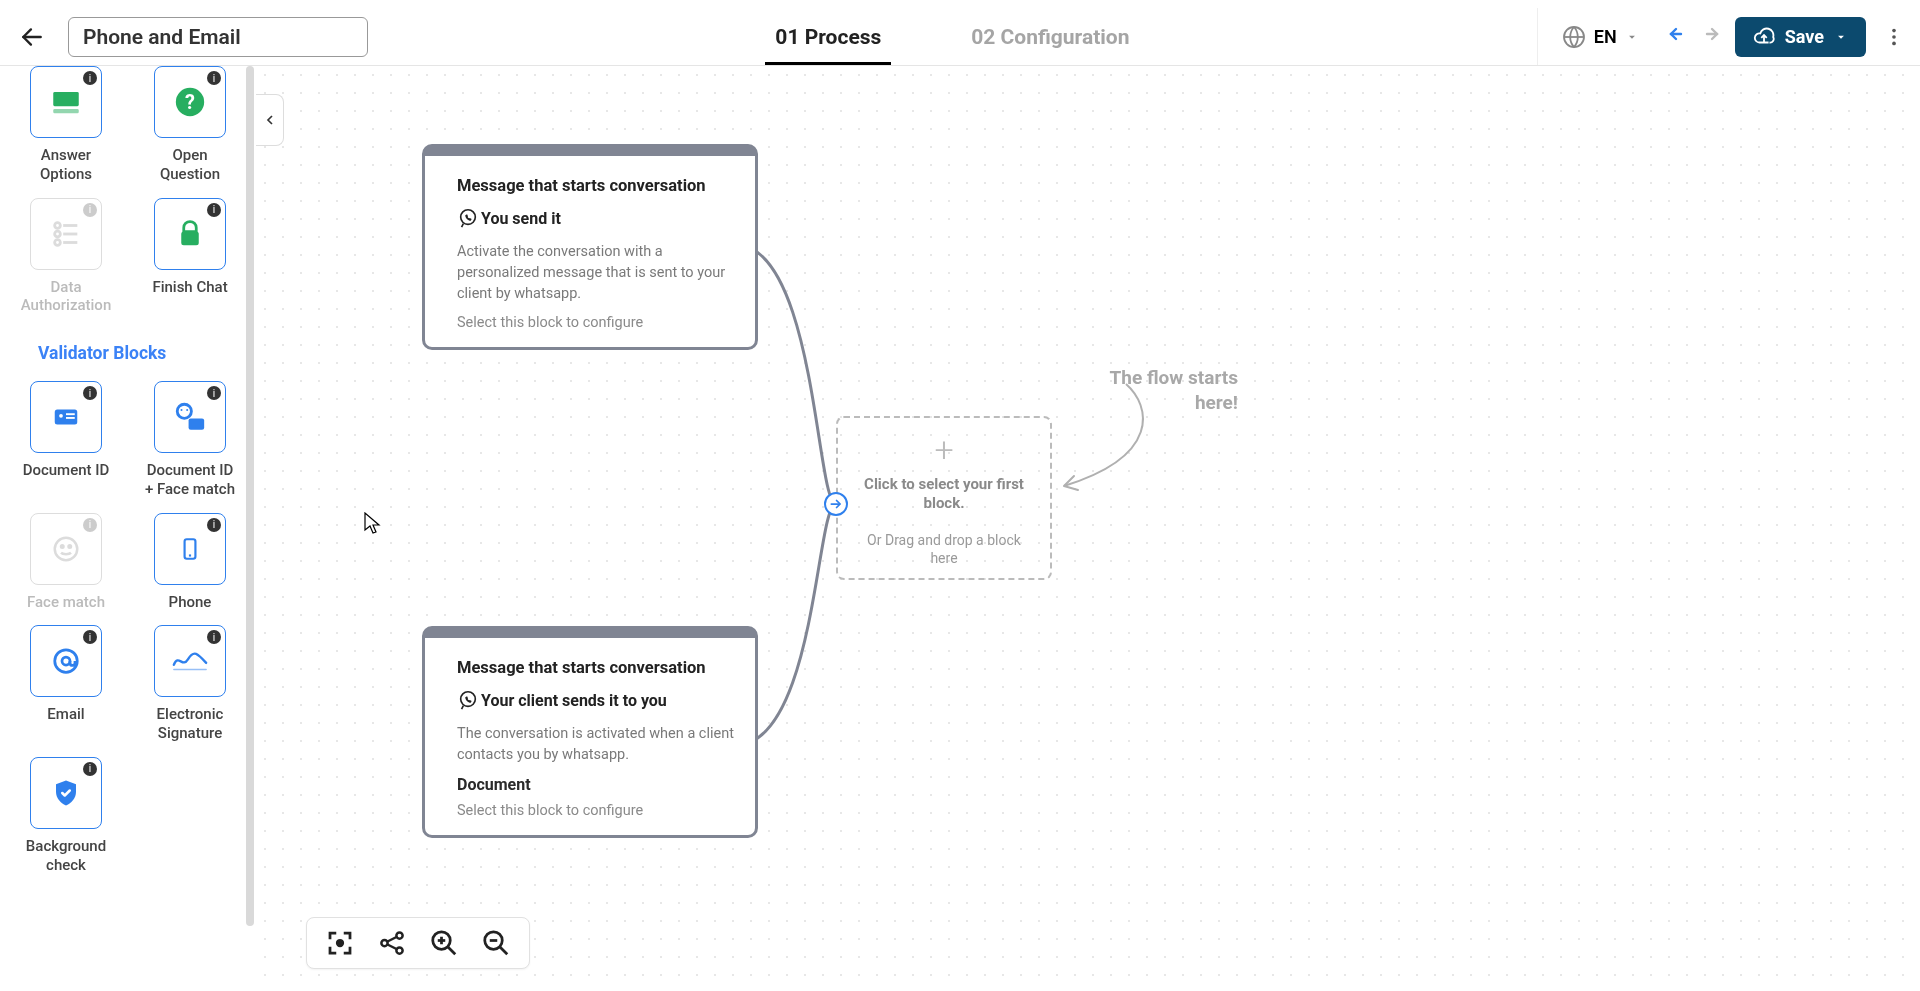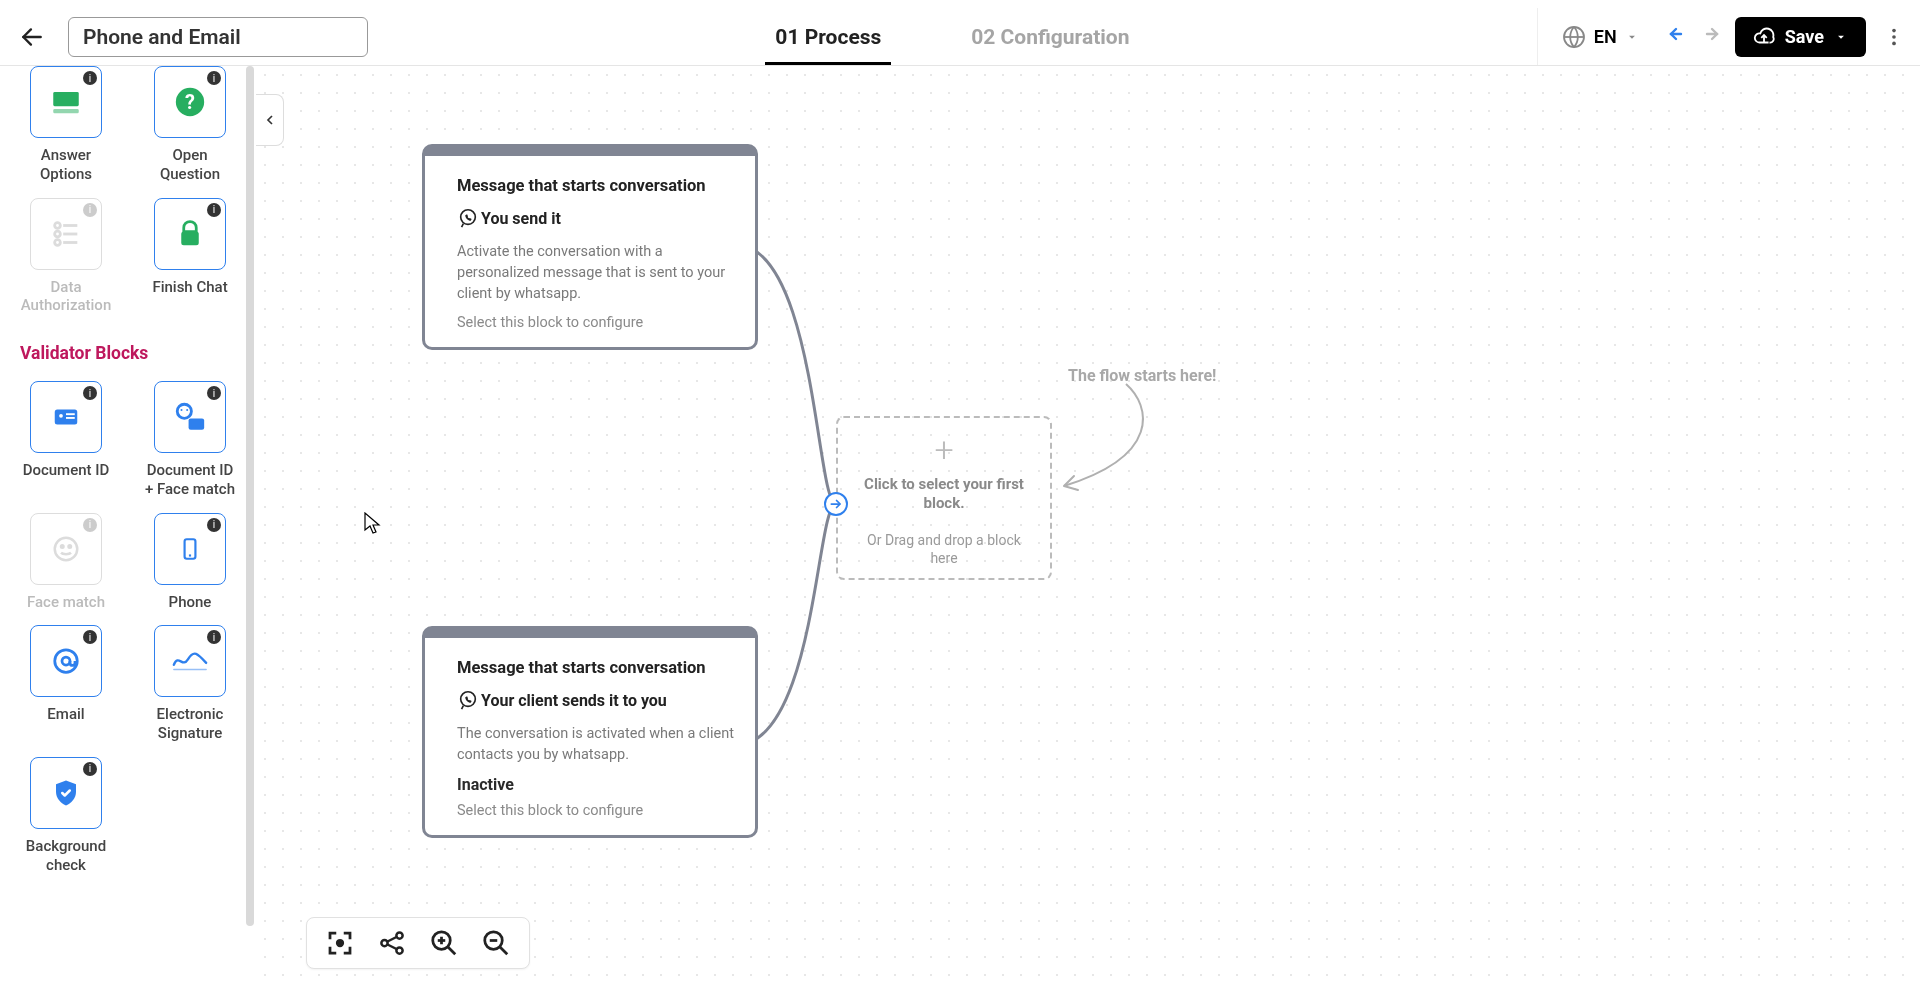--- a/index.html
+++ b/index.html
@@ -9,58 +9,58 @@
 .back-btn { width:40px; height:40px; display:flex; align-items:center; justify-content:center; cursor:pointer; color:#222; }
 .title-input { width:300px; height:40px; border:1px solid #999; border-radius:6px; padding:0 14px; font-size:21px; font-weight:600; color:#333; }
 .tabs { flex:1; display:flex; justify-content:center; gap:90px; align-items:center; height:100%; }
 .tab { font-size:21px; font-weight:700; color:#a5a5a5; height:100%; display:flex; align-items:center; cursor:pointer; position:relative; }
 .tab.active { color:#222; }
 .tab.active::after{ content:""; position:absolute; bottom:0; left:-10px; right:-10px; height:3px; background:#000; }
 .hdr-right { display:flex; align-items:center; gap:14px; border-left:1px solid #eee; padding-left:24px; height:100%; }
 .lang { display:flex; align-items:center; gap:8px; color:#000000; font-size:18px; font-weight:600; cursor:pointer; }
 .undo-redo { display:flex; gap:6px; color:#3a82f6; margin-left:14px; }
 .undo-redo svg:last-child{ color:#bbb; }
-.save-btn { background:#000000; color:#fff; border:none; border-radius:6px; height:40px; padding:0 18px; display:flex; align-items:center; gap:10px; font-size:18px; font-weight:700; cursor:pointer; }
+.save-btn { background:#0c4a6e; color:#fff; border:none; border-radius:6px; height:40px; padding:0 18px; display:flex; align-items:center; gap:10px; font-size:18px; font-weight:700; cursor:pointer; }
 .more-btn { width:28px; height:40px; display:flex; align-items:center; justify-content:center; cursor:pointer; color:#555; }
 
 .main { display:flex; height:calc(991px - 58px); }
 .sidebar { width:256px; padding:0 18px 18px 18px; overflow-y:auto; position:relative; height:100%; }
 .sidebar::-webkit-scrollbar{width:0;}
 .vscroll{ position:absolute; right:2px; top:0; width:8px; height:860px; background:#d9d9d9; border-radius:4px; }
 
 .block-grid{ display:grid; grid-template-columns:1fr 1fr; gap:14px 28px; }
 .blk { display:flex; flex-direction:column; align-items:center; gap:8px; cursor:pointer; }
 .blk-box { width:72px; height:72px; border:1.5px solid #2f80ed; border-radius:8px; background:#fff; display:flex; align-items:center; justify-content:center; position:relative; }
 .blk-box.disabled{ border-color:#ddd; }
 .blk-info{ position:absolute; top:4px; right:4px; width:14px; height:14px; border-radius:50%; background:#333; color:#fff; font-size:10px; display:flex; align-items:center; justify-content:center;}
 .blk-info.disabled{ background:#ccc;}
 .blk-label { font-size:15px; color:#444; text-align:center; line-height:1.25; font-weight:500;}
 .blk-label.disabled{ color:#bbb;}
-.section-title{ font-size:17.5px; font-weight:700; color:#be185d; margin:28px 0 18px 2px;}
+.section-title{ font-size:17.5px; font-weight:700; color:#3b82f6; margin:28px 0 18px 20px;}
 
 .canvas { flex:1; position:relative; background:#fff;
   background-image: radial-gradient(#e7e7e7 1.2px, transparent 1.2px);
   background-size: 18px 18px;
 }
 .collapse-tab{ position:absolute; left:0; top:28px; width:28px; height:52px; border:1px solid #ddd; border-left:none; border-radius:0 8px 8px 0; background:#fff; display:flex; align-items:center; justify-content:center; cursor:pointer; color:#333; z-index:3;}
 
 .card{ position:absolute; width:336px; border:3px solid #808593; border-top-width:12px; border-radius:10px; background:#fff; padding:20px 20px 16px 32px;}
 .card h3{ font-size:16.5px; font-weight:700; color:#222; margin-bottom:12px;}
 .card .sub{ display:flex; align-items:center; gap:2px; font-weight:700; font-size:16px; color:#222; margin-bottom:12px;}
 .card p { font-size:14.5px; color:#7a7a7a; line-height:1.45; margin-bottom:10px;}
 .card .inactive{ font-size:16px; font-weight:700; color:#2a2a2a; margin-bottom:8px;}
 .card .configure{ font-size:14.5px; color:#8a8a8a;}
 
 .drop{ position:absolute; left:580px; top:350px; width:216px; height:164px; border:2px dashed #bbb; border-radius:8px; display:flex; flex-direction:column; align-items:center; justify-content:center; padding:14px; text-align:center; color:#9a9a9a;}
 .drop .plus{ font-size:34px; color:#bbb; margin-bottom:6px; font-weight:300;}
 .drop .l1{ font-size:15px; font-weight:700; color:#8a8a8a; line-height:1.3;}
 .drop .l2{ font-size:14px; color:#9a9a9a; line-height:1.3; margin-top:17px;}
 .entry-dot{ position:absolute; left:568px; top:426px; width:24px; height:24px; border:2px solid #2f80ed; border-radius:50%; background:#fff; display:flex; align-items:center; justify-content:center; z-index:2;}
 
-.hint{ position:absolute; left:812px; top:300px; width:170px; text-align:left; font-size:16px; font-weight:700; color:#a8a8a8; line-height:1.3;}
+.hint{ position:absolute; left:812px; top:300px; width:170px; text-align:right; font-size:19px; font-weight:700; color:#a8a8a8; line-height:1.3;}
 
 .edges{ position:absolute; left:0; top:0; width:100%; height:100%; pointer-events:none;}
 
 .toolbar{ position:absolute; left:50px; bottom:30px; border:1px solid #e1e1e1; border-radius:8px; background:#fff; display:flex; gap:22px; padding:10px 18px; box-shadow:0 1px 2px rgba(0,0,0,.05);}
 
 .cursor{ position:absolute; left:108px; top:446px; z-index:5; pointer-events:none;}
 
 .ic-green{ color:#27ae60;}
 .ic-blue{ color:#2f80ed;}
 .ic-dis{ color:#dcdcdc;}
@@ -290,21 +290,21 @@
       <h3>Message that starts conversation</h3>
       <div class="sub">
         <svg width="22" height="22" viewBox="0 0 24 24" fill="none" stroke="#222" stroke-width="1.8">
             <circle cx="12" cy="11" r="8"></circle>
             <path d="M5 22l2-4"></path>
             <path d="M9 9c0 3 3 6 6 6l1-2-2-1c-1 1-3-1-2-2l-1-2-2 1z" fill="#222" stroke="none"></path>
           </svg>
         <span>Your client sends it to you</span>
       </div>
       <p>The conversation is activated when a client contacts you by whatsapp.</p>
-      <div class="inactive">Inactive</div>
+      <div class="inactive">Document</div>
       <div class="configure">Select this block to configure</div>
     </div>
 
     <div class="entry-dot">
       <svg width="14" height="14" viewBox="0 0 24 24" fill="none" stroke="#2f80ed" stroke-width="3" stroke-linecap="round" stroke-linejoin="round">
           <line x1="4" y1="12" x2="18" y2="12"></line>
           <polyline points="13 6 19 12 13 18"></polyline>
         </svg>
     </div>
 

